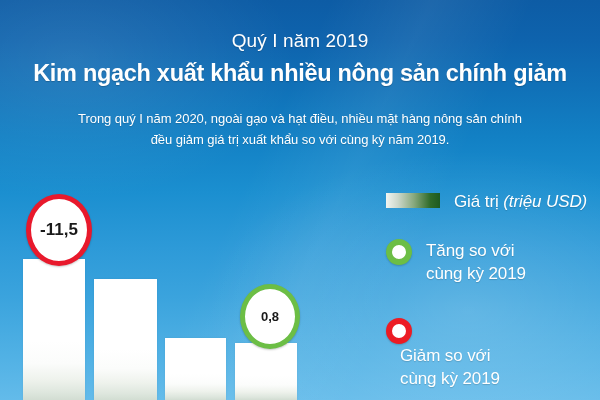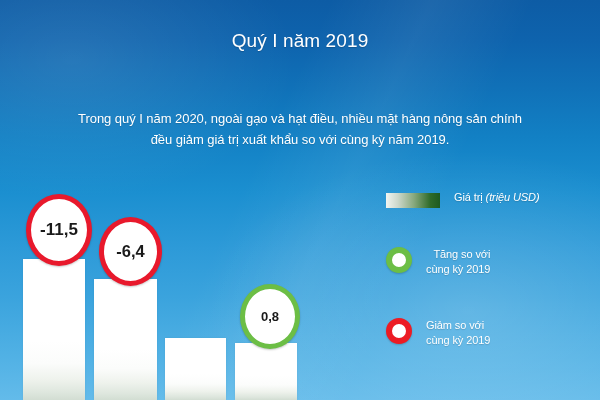--- a/index.html
+++ b/index.html
@@ -143,76 +143,76 @@
     border-radius: 50%;
     background: #ffffff;
     flex: none;
     box-sizing: border-box;
     box-shadow: 0 1px 2px rgba(0,0,0,0.2);
   }
   .legend-ring.green { border: 6px solid #6cbe45; }
   .legend-ring.red   { border: 6px solid #ec1c24; }
   .legend-label {
     margin-left: 14px;
-    font-size: 11px;
+    font-size: 17px;
     line-height: 1.38;
     letter-spacing: -0.1px;
     text-shadow: 0 1px 1px rgba(0,0,0,0.16);
   }
   .legend-label .l2 { display: block; }
   .legend-label .em { font-style: italic; }
 </style>
 </head>
 <body>
 
 <div id="infographic">
 
   <div id="sheen"></div>
 
   <div id="header-block">
     <div id="kicker">Quý I năm 2019</div>
+    <div id="headline">Kim ngạch xuất khẩu nhiều nông sản chính giảm</div>
   </div>
 
   <div id="deck">
     <span class="deck-line">Trong quý I năm 2020, ngoài gạo và hạt điều, nhiều mặt hàng nông sản chính</span>
     <span class="deck-line">đều giảm giá trị xuất khẩu so với cùng kỳ năm 2019.</span>
   </div>
 
   <div id="chart">
 
     <div class="bar" style="left:23px; width:62px; height:141px;"></div>
     <div class="bar" style="left:94px; width:63px; height:121px;"></div>
     <div class="bar" style="left:165px; width:61px; height:62px;"></div>
     <div class="bar" style="left:235px; width:62px; height:57px;"></div>
 
     <div class="badge neg" style="left:26px; top:194px; width:56px; height:62px; font-size:17px;">-11,5</div>
 
-    <div class="badge neg" style="left:99px; top:217px; width:53px; height:59px; font-size:16.5px;">-6,4</div>
 
 
     <div class="badge pos" style="left:240px; top:284px; width:50px; height:55px; font-size:13px;">0,8</div>
 
   </div>
 
   <div id="legend">
 
     <div class="legend-row" style="top:0px; left:0px;">
       <span class="legend-swatch"></span>
       <span class="legend-label"><span>Giá trị </span><span class="em">(triệu USD)</span></span>
     </div>
 
-    <div class="legend-row" style="top:57px; left:0px;text-align:right;">
+    <div class="legend-row" style="top:49px; left:0px;">
       <span class="legend-ring green"></span>
       <span class="legend-label">
         <span class="l2">Tăng so với</span>
         <span class="l2">cùng kỳ 2019</span>
       </span>
     </div>
 
-    <div class="legend-row" style="top:128px; left:0px;">
+    <div class="legend-row" style="top:128px; left:0px;flex-direction:column;">
       <span class="legend-ring red"></span>
       <span class="legend-label">
         <span class="l2">Giảm so với</span>
         <span class="l2">cùng kỳ 2019</span>
       </span>
     </div>
 
   </div>
 
 </div>

